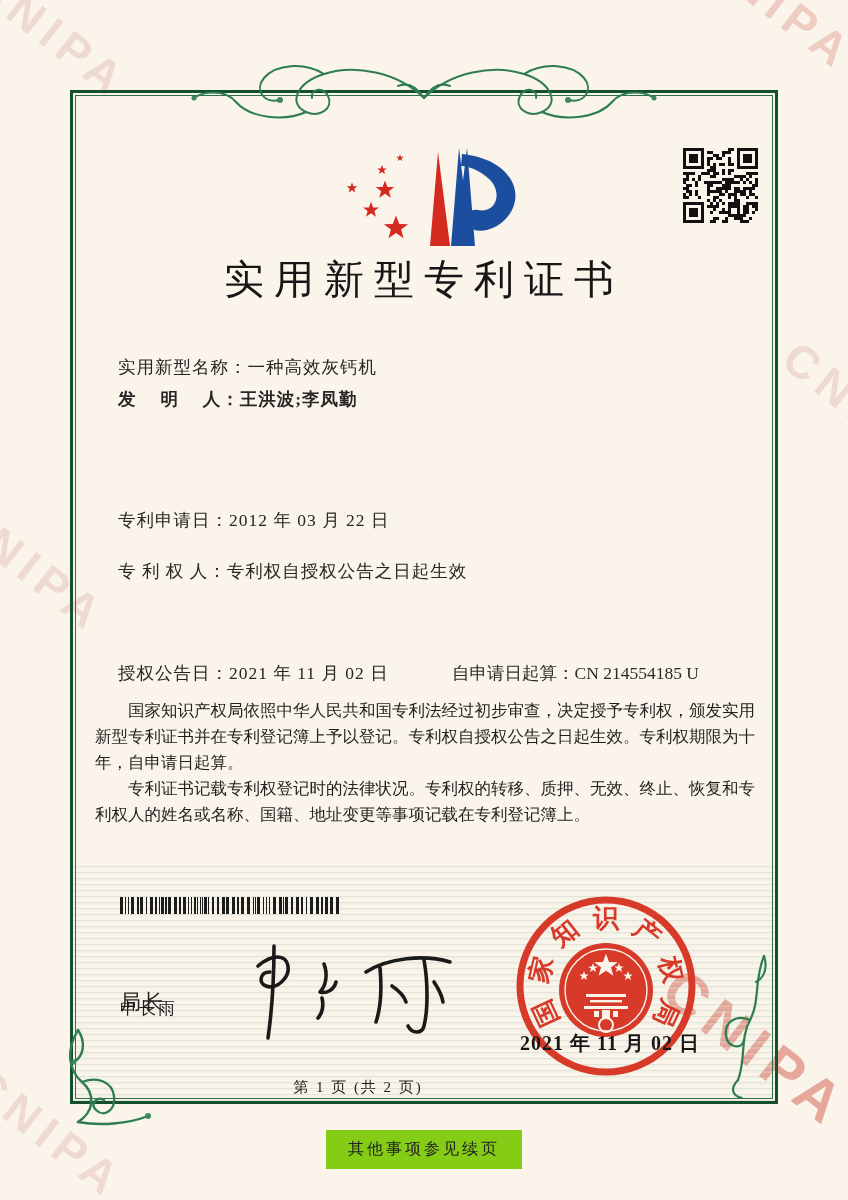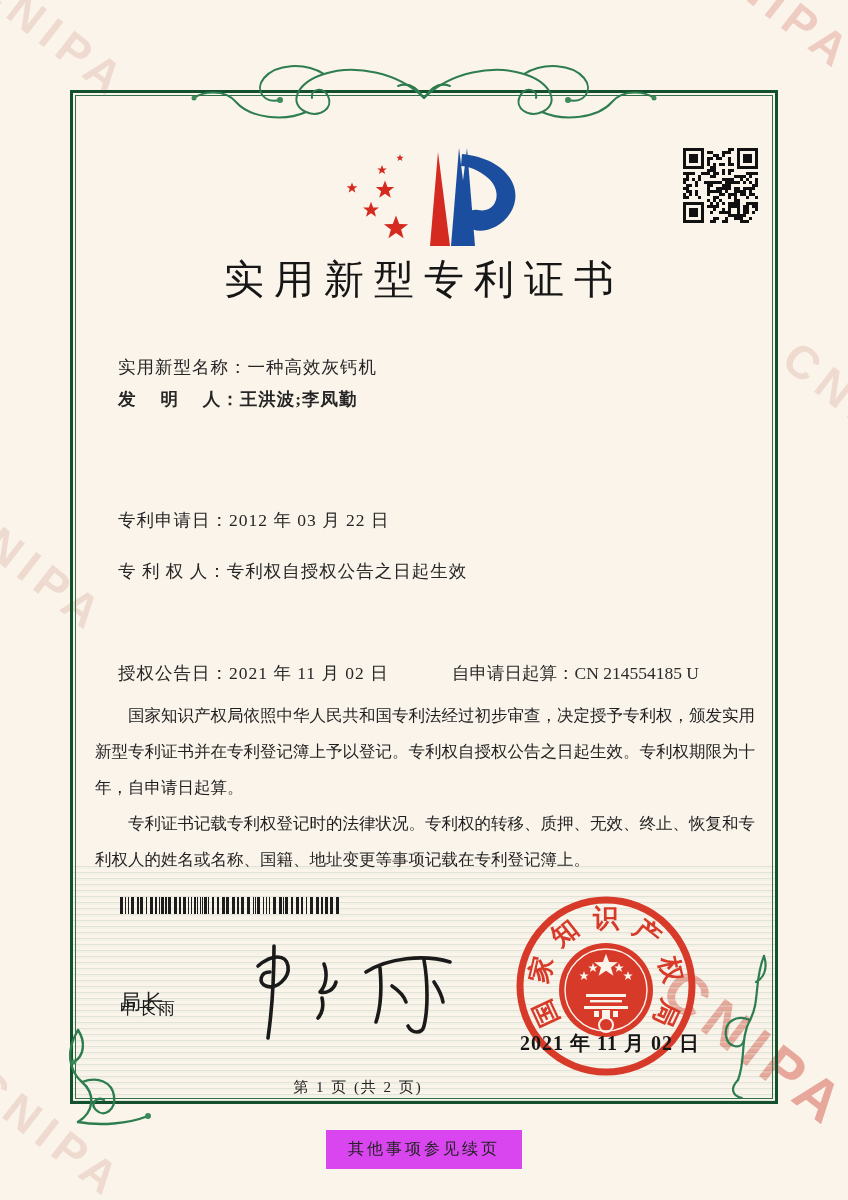--- a/index.html
+++ b/index.html
@@ -62,21 +62,21 @@
   
   .field{position:absolute;left:118px;font-size:17.5px;color:#262626;white-space:nowrap;}
   .field .lab{display:inline-block;letter-spacing:1px;}
   .field .val{letter-spacing:1px;}
   .f1{top:355px;} .f2{top:387px;font-weight:bold;} .f3{top:457px;} .f4{top:508px;}
   .f5{top:559px;} .f6{top:610px;} .f7{top:661px;}
   .grant-no{position:absolute;left:452px;top:661px;font-size:17.5px;white-space:nowrap;}
   
   .body-text{
     position:absolute;left:95px;top:698px;width:660px;
-    font-size:16.5px;line-height:36px;text-align:justify;color:#1f1f1f;
+    font-size:16.5px;line-height:26px;text-align:justify;color:#1f1f1f;
   }
   .body-text p{margin:0;text-indent:2em;}
   
   .barcode{position:absolute;left:120px;top:897px;width:224px;height:17px;}
   .director-title{
     position:absolute;left:120px;top:988px;
     font-family:"Liberation Sans","DejaVu Sans",sans-serif;
     font-size:21px;color:#1d1d1d;letter-spacing:2px;
   }
   .director-name{
@@ -96,21 +96,21 @@
     position:absolute;left:520px;top:1030px;
     font-size:20px;font-weight:bold;color:#161616;letter-spacing:1px;white-space:nowrap;
   }
   
   .page-indicator{
     position:absolute;left:0;top:1078px;width:716px;text-align:center;
     font-size:15px;letter-spacing:2px;color:#222;
   }
   .continuation{
     position:absolute;left:50%;top:1130px;transform:translateX(-50%);
-    background:#d946ef;padding:9px 22px;
+    background:#84cc16;padding:9px 22px;
     font-size:16px;letter-spacing:3px;color:#222;white-space:nowrap;
   }
 </style>
 </head>
 <body>
 
 <div class="page">
 
   <div class="wm wm1">CNIPA</div>
   <div class="wm wm2">CNIPA</div>

